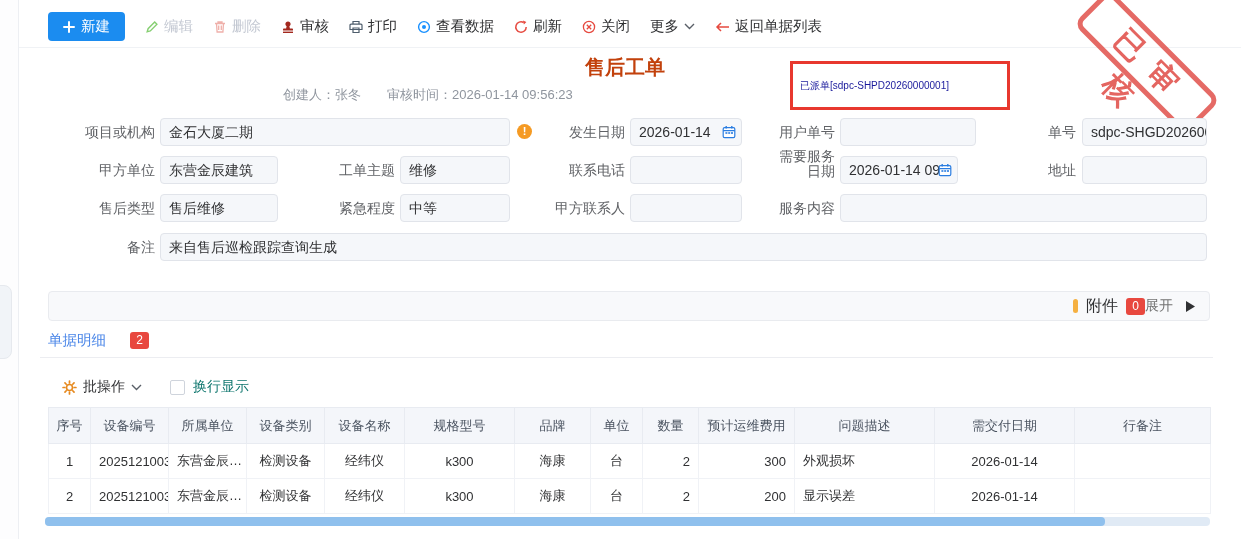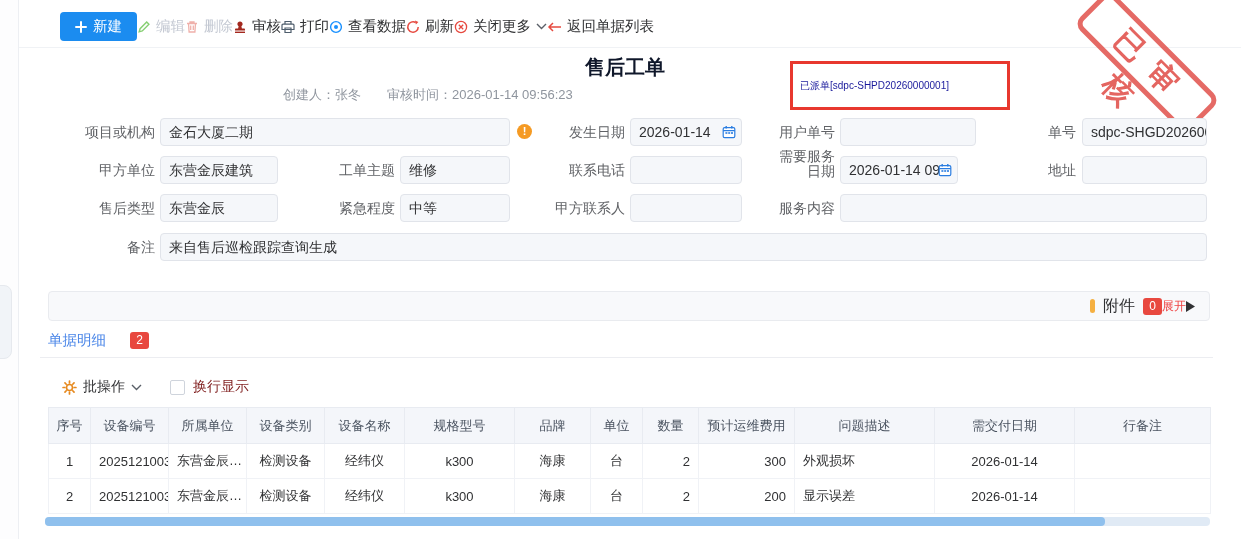--- a/index.html
+++ b/index.html
@@ -4,52 +4,52 @@
 <style>
   html,body{margin:0;padding:0;}
   body{
     width:1241px;height:539px;position:relative;overflow:hidden;background:#fff;
     font-family:"Liberation Sans","DejaVu Sans",sans-serif;color:#303133;
   }
   
   .left-rail{position:absolute;left:0;top:0;width:18px;height:539px;background:#fdfdfe;border-right:1px solid #edeff3;}
   .left-tab{position:absolute;left:-10px;top:285px;width:20px;height:72px;background:#f1f4f8;border:1px solid #e6e9ee;border-radius:8px;}
   
-  .toolbar{position:absolute;left:48px;top:12px;height:29px;display:flex;align-items:center;margin-left:12px;}
+  .toolbar{position:absolute;left:48px;top:12px;height:29px;display:flex;align-items:center;gap:20px;}
   .btn-primary{display:flex;align-items:center;gap:6px;height:29px;padding:0 15px;background:#1b8cf0;border-radius:4px;color:#fff;font-size:14.5px;cursor:pointer;}
   .tool-btn{display:flex;align-items:center;gap:5px;font-size:14.5px;color:#303133;cursor:pointer;white-space:nowrap;}
   .tool-btn.disabled{color:#c3c8d2;}
   .toolbar-divider{position:absolute;left:19px;right:0;top:47px;border-top:1px solid #f0f2f5;}
   .ico{display:inline-block;line-height:0;}
   
-  .page-title{position:absolute;left:40px;top:54px;width:1170px;text-align:center;font-size:20px;font-weight:bold;color:#0f172a;}
+  .page-title{position:absolute;left:40px;top:54px;width:1170px;text-align:center;font-size:20px;font-weight:bold;color:#c2410c;}
   .meta-line{position:absolute;left:283px;top:86px;display:flex;gap:26px;font-size:13px;color:#8f959e;white-space:nowrap;align-items:center;}
   .status-box{position:absolute;left:790px;top:61px;width:220px;height:49px;border:3px solid #e8382e;box-sizing:border-box;display:flex;align-items:center;padding-left:7px;font-size:10px;color:#1a1a9c;background:#fff;}
   .stamp{position:absolute;left:1068px;top:37px;width:158px;height:50px;box-sizing:border-box;border:5px solid rgba(224,80,74,.85);border-radius:10px;color:rgba(224,80,74,.88);font-size:30px;font-weight:bold;letter-spacing:16px;text-align:center;line-height:40px;padding-left:14px;transform:rotate(45deg);}
   
   .lbl{position:absolute;height:28px;line-height:28px;font-size:14px;color:#606266;text-align:right;white-space:nowrap;}
   .lbl2{position:absolute;font-size:14px;color:#606266;text-align:right;line-height:15px;}
   .inp{position:absolute;height:28px;line-height:26px;font-size:14px;color:#303133;background:#f5f7fa;border:1px solid #e1e4ea;border-radius:4px;padding:0 8px;box-sizing:border-box;white-space:nowrap;overflow:hidden;}
   .inp.has-cal{padding-right:24px;}
   .cal{position:absolute;right:5px;top:6px;}
   .ico-info{position:absolute;width:15px;height:15px;border-radius:50%;background:#f59a23;color:#fff;font-size:11px;font-weight:bold;text-align:center;line-height:15px;}
   .ico-info::after{content:"!";}
   
   .attach-bar{position:absolute;left:48px;top:291px;width:1162px;height:30px;box-sizing:border-box;background:#f8f9fb;border:1px solid #e9ebef;border-radius:4px;display:flex;align-items:center;justify-content:flex-end;padding:0 14px;}
   .attach-left{display:flex;align-items:center;gap:8px;}
   .accent-pill{width:5px;height:14px;border-radius:3px;background:#f5b041;}
   .badge{display:inline-block;min-width:9px;padding:0 5px;height:17px;line-height:17px;background:#e8483f;color:#fff;font-size:12px;border-radius:3px;text-align:center;}
-  .expand-ctl{display:flex;align-items:center;gap:0;font-size:12px;color:#ef4444;cursor:pointer;}
+  .expand-ctl{display:flex;align-items:center;gap:13px;font-size:14px;color:#737373;cursor:pointer;}
   
   .detail-title{position:absolute;left:48px;top:331px;display:flex;align-items:center;gap:24px;font-size:14.5px;color:#4a86e8;}
   .detail-divider{position:absolute;left:40px;right:28px;top:357px;border-top:1px solid #ecedf1;}
   .batch-row{position:absolute;left:62px;top:378px;display:flex;align-items:center;font-size:14px;color:#303133;}
   .batch-ctl{display:flex;align-items:center;gap:6px;cursor:pointer;}
   .checkbox{width:15px;height:15px;box-sizing:border-box;background:#fff;border:1px solid #cfd4dc;border-radius:2px;margin-left:28px;}
-  .wrap-lbl{margin-left:8px;color:#7f1d1d;}
+  .wrap-lbl{margin-left:8px;color:#0f766e;}
   
   .grid{position:absolute;left:48px;top:407px;width:1162px;border-collapse:collapse;table-layout:fixed;font-size:13px;}
   .grid th{background:#f4f6fa;color:#4a5360;font-weight:normal;height:35px;border:1px solid #e8ebf1;padding:0 6px;overflow:hidden;white-space:nowrap;}
   .grid td{height:34px;border:1px solid #f0f2f6;color:#303133;padding:0 8px;overflow:hidden;white-space:nowrap;background:#fff;}
   
   .hscroll-track{position:absolute;left:45px;top:517px;width:1165px;height:9px;background:#e0eaf5;border-radius:4px;}
   .hscroll-thumb{position:absolute;left:0;top:0;width:1060px;height:9px;background:#8fc0ed;border-radius:4px;}
 </style>
 </head>
 <body>
@@ -171,21 +171,21 @@
         <path d="M4.2 1v2.4M9.8 1v2.4" stroke="#2a7de1" stroke-width="1.4"></path>
         <rect x="3.4" y="7.2" width="2" height="1.6" fill="#2a7de1"></rect>
         <rect x="6.2" y="7.2" width="2" height="1.6" fill="#2a7de1"></rect>
         <rect x="9" y="7.2" width="2" height="1.6" fill="#2a7de1"></rect>
       </svg></span>
 </div>
 <div class="lbl" style="left:1040px;top:156px;width:36px;">地址</div>
 <div class="inp" style="left:1082px;top:156px;width:125px;"></div>
 
 <div class="lbl" style="left:85px;top:194px;width:70px;">售后类型</div>
-<div class="inp" style="left:160px;top:194px;width:118px;">东营金辰</div>
+<div class="inp" style="left:160px;top:194px;width:118px;">售后维修</div>
 <div class="lbl" style="left:325px;top:194px;width:70px;">紧急程度</div>
 <div class="inp" style="left:400px;top:194px;width:110px;">中等</div>
 <div class="lbl" style="left:545px;top:194px;width:80px;">甲方联系人</div>
 <div class="inp" style="left:630px;top:194px;width:112px;"></div>
 <div class="lbl" style="left:775px;top:194px;width:60px;">服务内容</div>
 <div class="inp" style="left:840px;top:194px;width:367px;"></div>
 
 <div class="lbl" style="left:115px;top:233px;width:40px;">备注</div>
 <div class="inp" style="left:160px;top:233px;width:1047px;">来自售后巡检跟踪查询生成</div>
 

